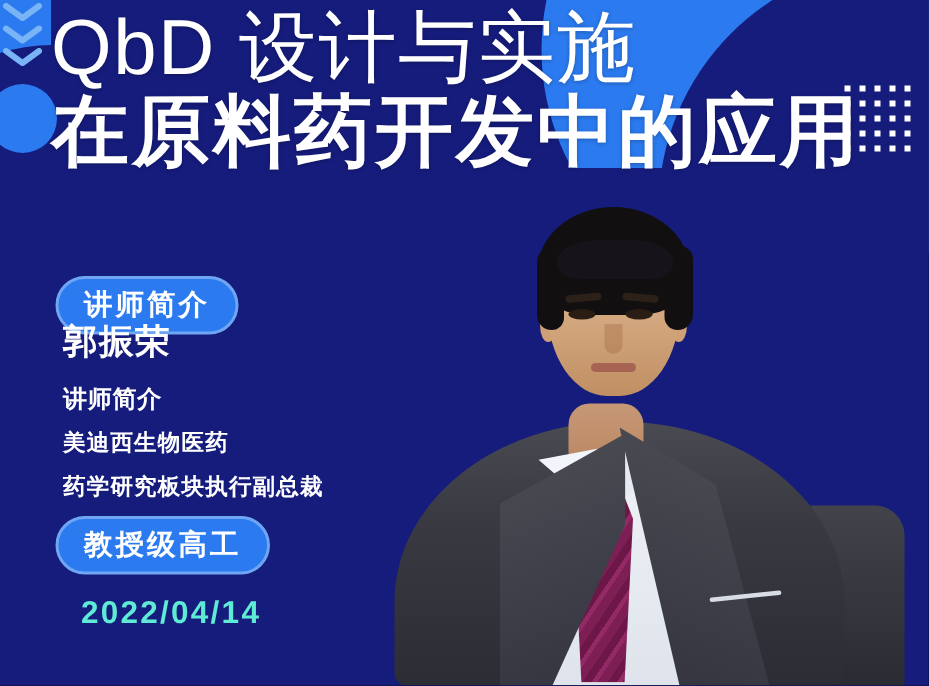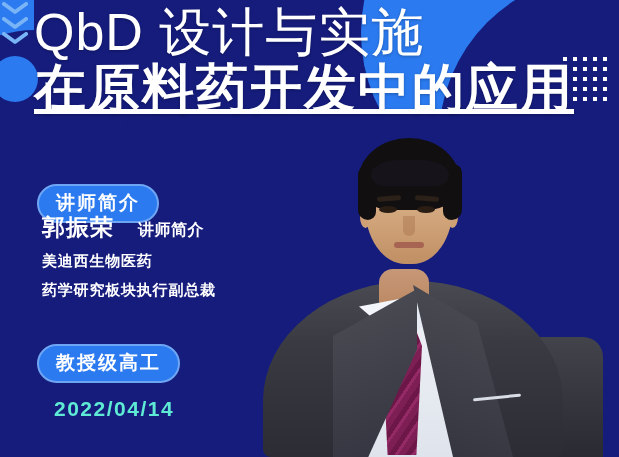--- a/index.html
+++ b/index.html
@@ -135,21 +135,20 @@
     font-size: 52px;
     font-weight: 400;
     line-height: 56px;
     letter-spacing: 1px;
     white-space: nowrap;
     text-shadow: 0 1px 3px rgba(0,0,0,.25);
   }
   .title-line.l2 {
     font-weight: 700;
     letter-spacing: 2px;
-    text-decoration: underline;
   }
 
   
   .photo {
     position: absolute;
     left: 255px;
     top: 120px;
     width: 364px;
     height: 337px;
     z-index: 5;
@@ -377,22 +376,23 @@
   .speaker-text {
     position: absolute;
     left: 42px;
     top: 212px;
     z-index: 7;
     color: #ffffff;
   }
   .sp-name-row {
     display: flex;
     align-items: baseline;
-    gap: 24px;
+    gap: 13px;
     margin-bottom: 9px;
+    flex-direction: column;
   }
   .sp-name {
     font-size: 23px;
     font-weight: 700;
     letter-spacing: 1px;
   }
   .sp-title {
     font-size: 16px;
     font-weight: 700;
     letter-spacing: .5px;

